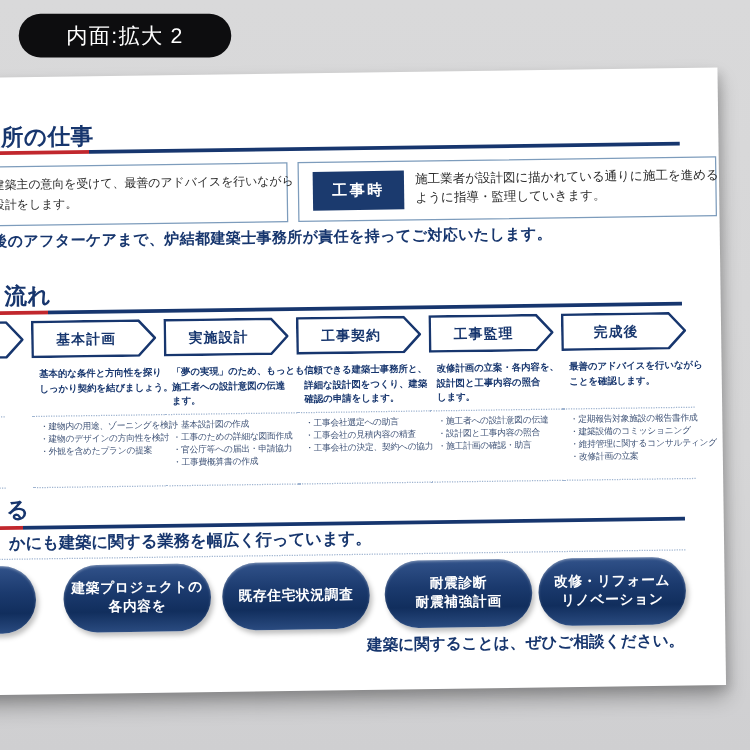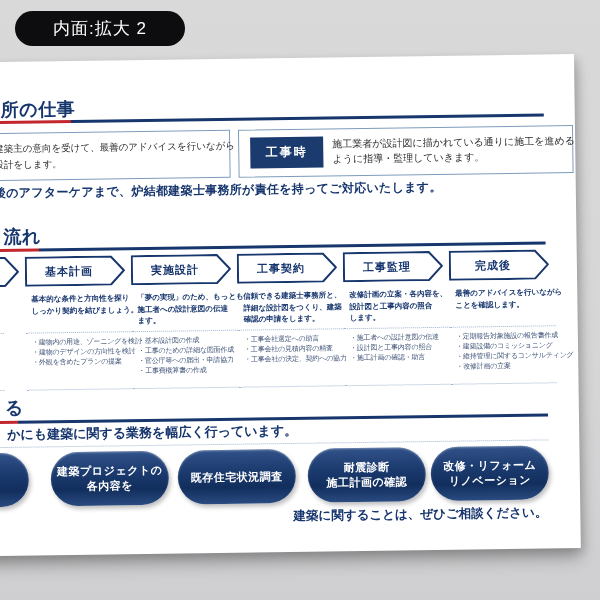--- a/index.html
+++ b/index.html
@@ -255,21 +255,21 @@
     </div>
     <div class="pill b1">
       <span>建築プロジェクトの</span>
       <span>各内容を</span>
     </div>
     <div class="pill b2">
       <span>既存住宅状況調査</span>
     </div>
     <div class="pill b3">
       <span>耐震診断</span>
-      <span>施工計画の確認</span>
+      <span>耐震補強計画</span>
     </div>
     <div class="pill b4">
       <span>改修・リフォーム</span>
       <span>リノベーション</span>
     </div>
 
     <div class="closing">建築に関することは、ぜひご相談ください。</div>
 
   </div>
 </div>

